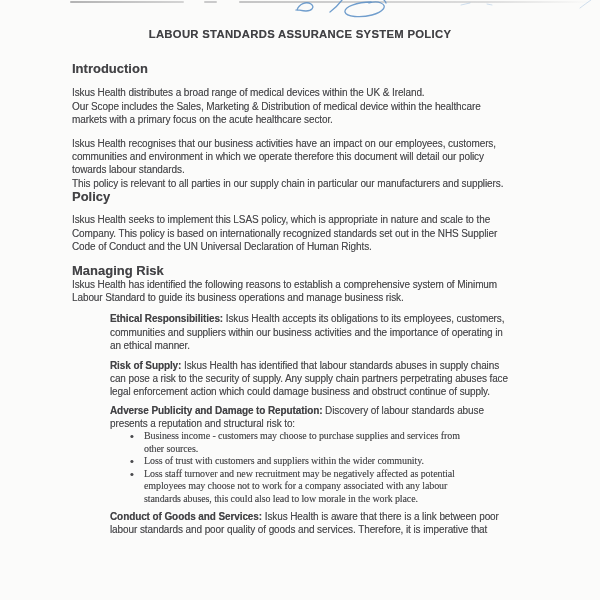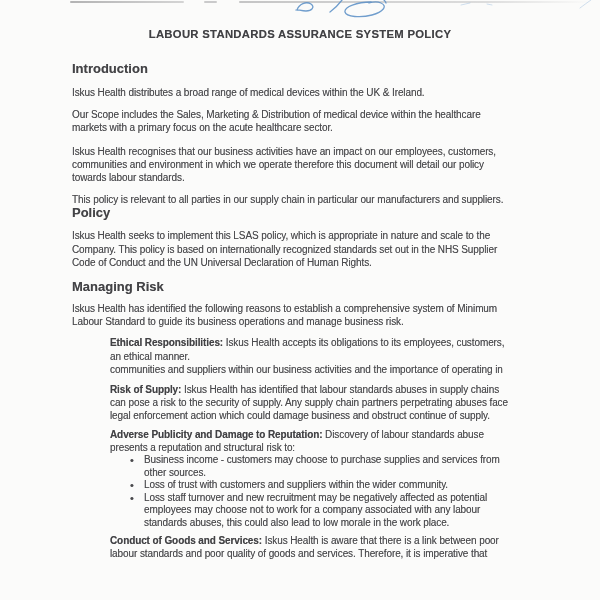--- a/index.html
+++ b/index.html
@@ -30,29 +30,29 @@
     line-height:13px;
     color:#434346;
   }
   .para .ln, .item .ln, .bullets .ln {
     font-size:10px;
     line-height:13.2px;
     letter-spacing:-.1px;
     white-space:nowrap;
   }
   .mt21{margin-top:21px}.mt13{}.mt11{margin-top:11px}
-  .mt10{margin-top:10px}.mt9{margin-top:9px}.mt8{margin-top:8px}
+  .mt10{margin-top:10px}.mt9{margin-top:1px}.mt8{margin-top:8px}
   .mt7{margin-top:7px}.mt5{margin-top:5px}.mt4{margin-top:4px}
 
   .item { margin-left:38px; }
   .item .lbl { font-weight:bold; color:#424245; }
 
   .bullets { list-style:none; margin:0; padding:0 0 0 34px; }
   .bullets li { position:relative; }
-  .bullets li .ln { line-height:12.6px; }
+  .bullets li .ln { line-height:12.6px;font-family:Liberation Serif, serif; }
   .bullets li::before {
     content:"\2022";
     position:absolute; left:-14px; top:0;
     font-size:11px; line-height:12.6px; color:#4a4a4d;
   }
 
   
   .edge-line { position:absolute; height:2px; top:1px; border-radius:1px; }
   .edge-a { left:70px;  width:114px; background:linear-gradient(to right, rgba(120,120,122,.55), rgba(140,140,142,.35)); }
   .edge-b { left:204px; width:13px;  background:rgba(130,130,132,.4); }
@@ -121,22 +121,22 @@
 
     <div class="para mt9">
       <div class="ln">Iskus Health has identified the following reasons to establish a comprehensive system of Minimum</div>
       <div class="ln">Labour Standard to guide its business operations and manage business risk.</div>
     </div>
 
     <div class="item mt8">
       <div class="ln">
         <span class="lbl">Ethical Responsibilities:</span><span> Iskus Health accepts its obligations to its employees, customers,</span>
       </div>
+      <div class="ln">communities and suppliers within our business activities and the importance of operating in</div>
       <div class="ln">an ethical manner.</div>
-      <div class="ln">communities and suppliers within our business activities and the importance of operating in</div>
     </div>
 
     <div class="item mt7">
       <div class="ln">
         <span class="lbl">Risk of Supply:</span><span> Iskus Health has identified that labour standards abuses in supply chains</span>
       </div>
       <div class="ln">can pose a risk to the security of supply. Any supply chain partners perpetrating abuses face</div>
       <div class="ln">legal enforcement action which could damage business and obstruct continue of supply.</div>
     </div>
 

